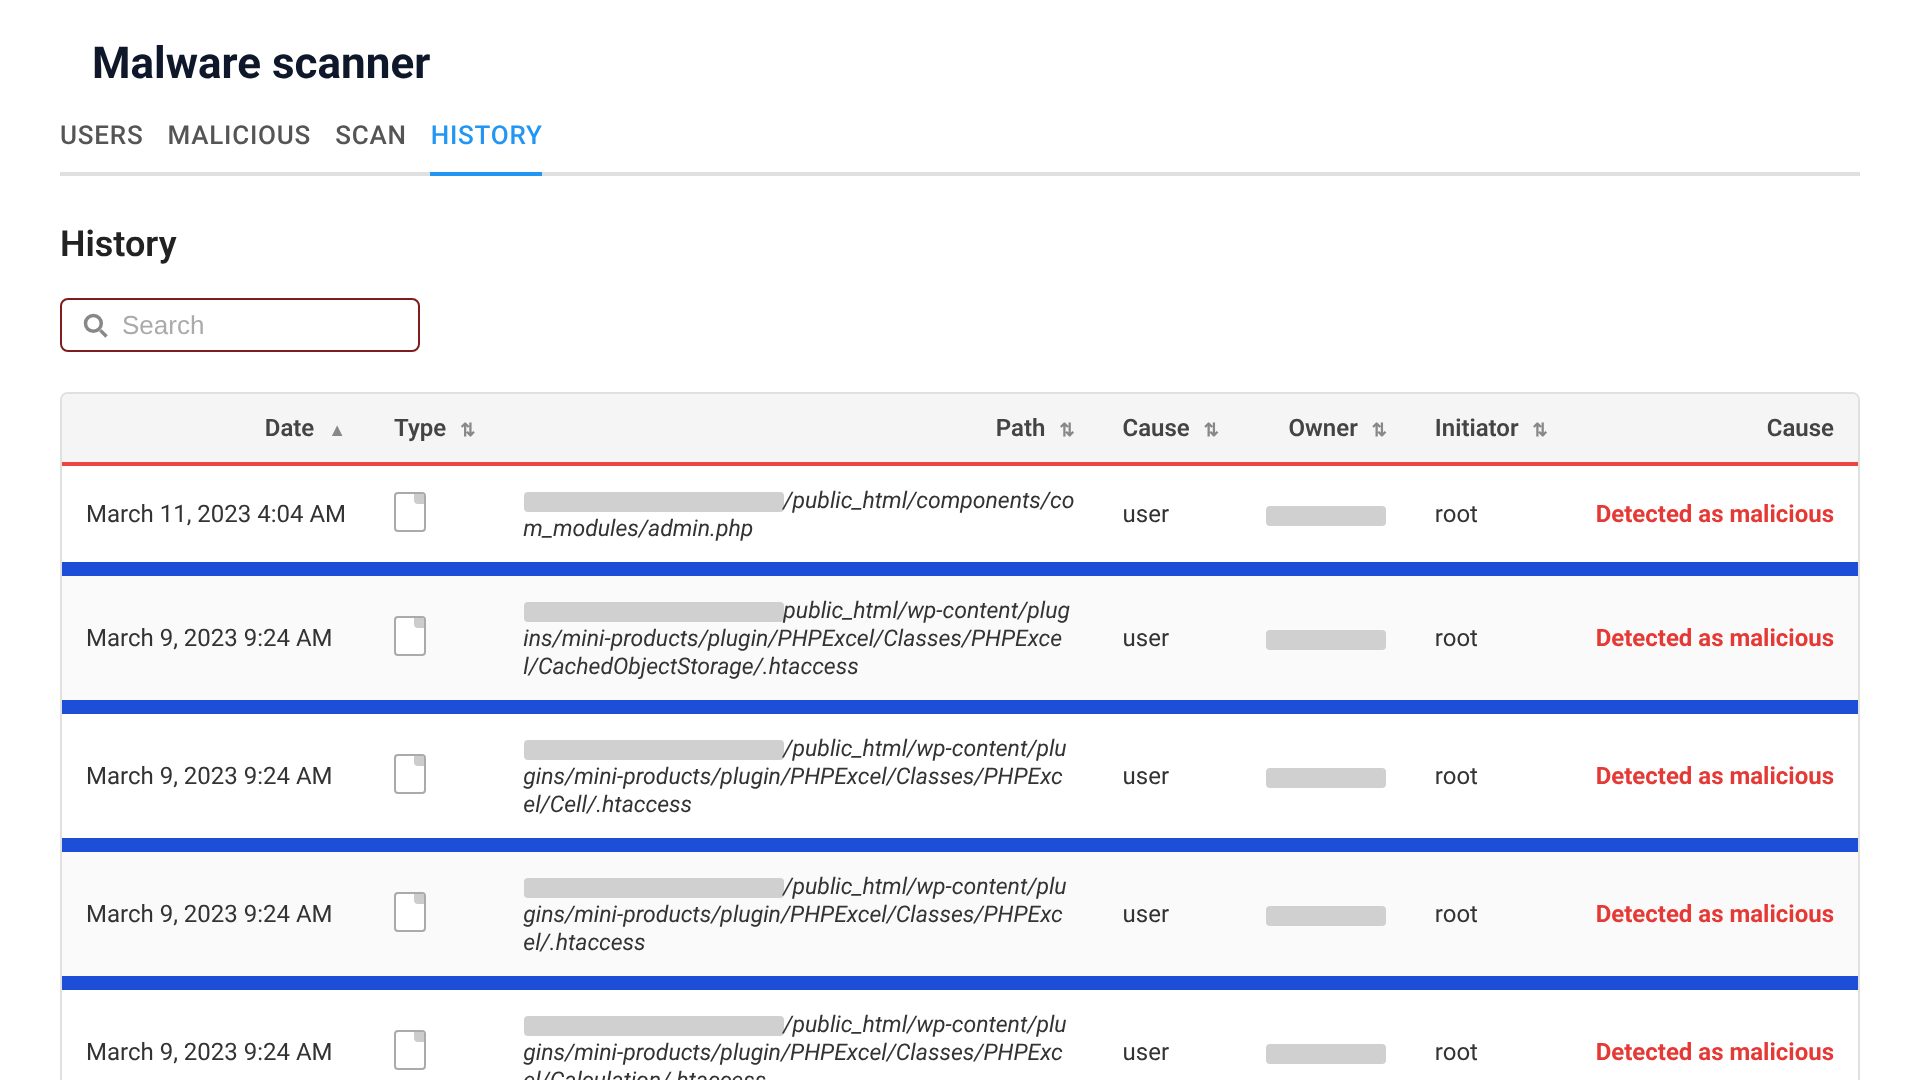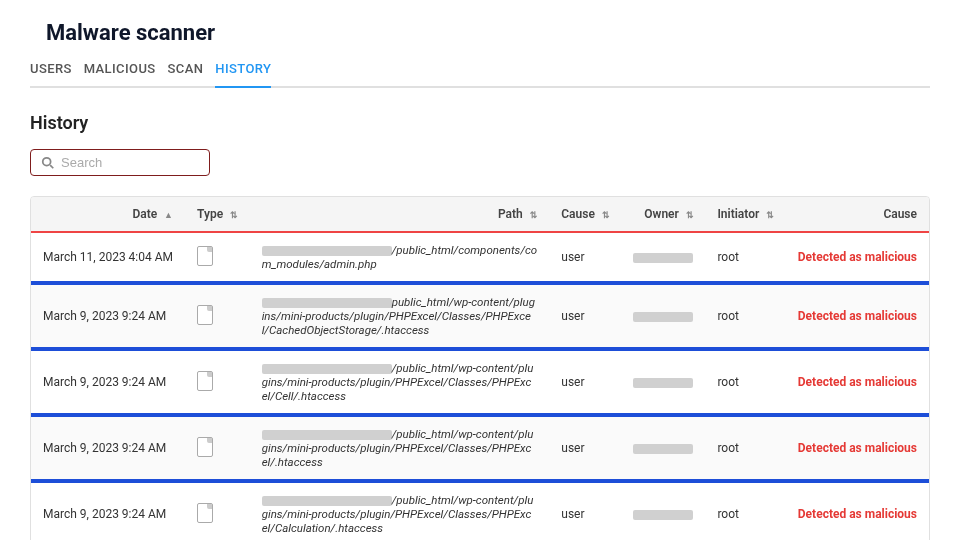--- a/index.html
+++ b/index.html
@@ -97,21 +97,21 @@
       white-space: nowrap;
     }
     th .sort-arrows {
       display: inline-block;
       margin-left: 4px;
       font-size: 9px;
       color: #888;
     }
     td {
       padding: 10px 12px;
-      border-bottom: 4px solid #1d4ed8;
+      border-bottom: 7px solid #1d4ed8;
       vertical-align: middle;
       font-size: 12px;
       color: #333;
     }
     tr:last-child td { border-bottom: none; }
     tr:nth-child(odd) td { background: #fff; }
     tr:nth-child(even) td { background: #fafafa; }
     .file-icon {
       display: inline-block;
       width: 16px;

